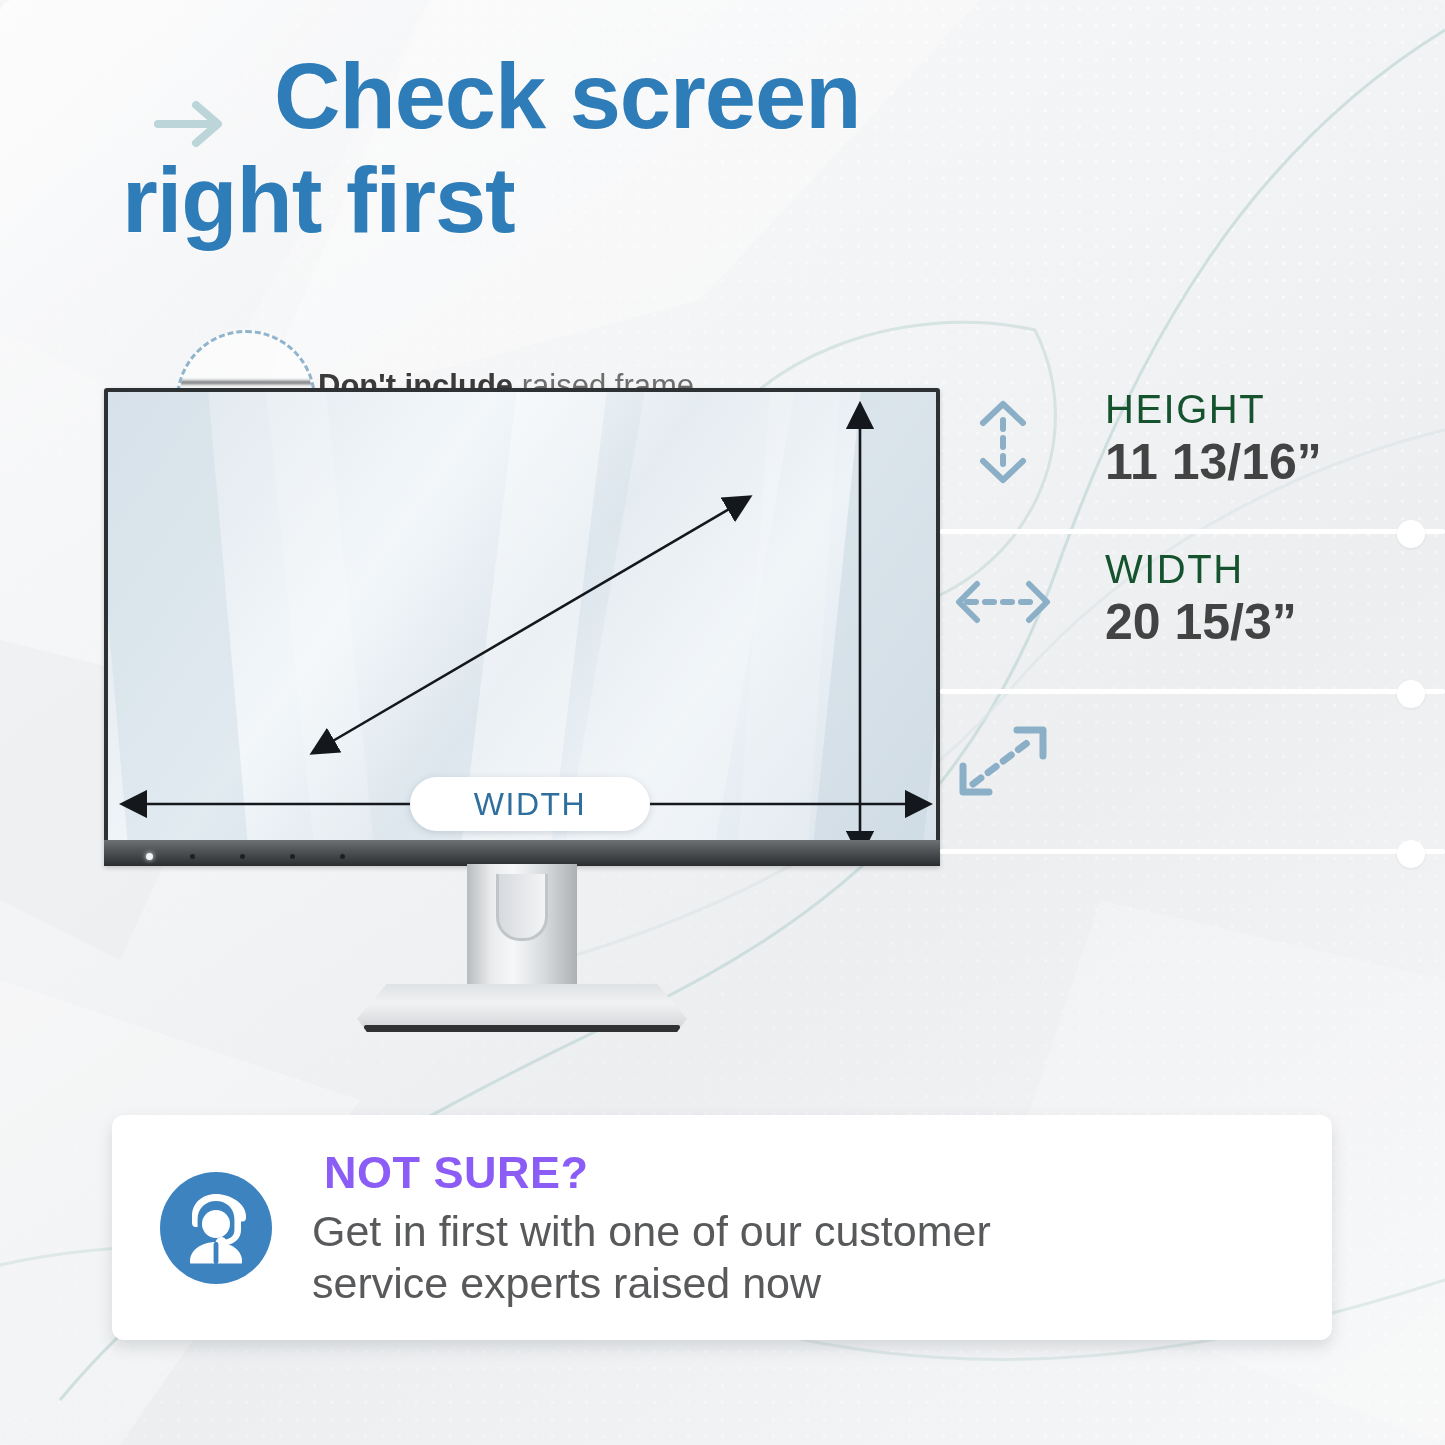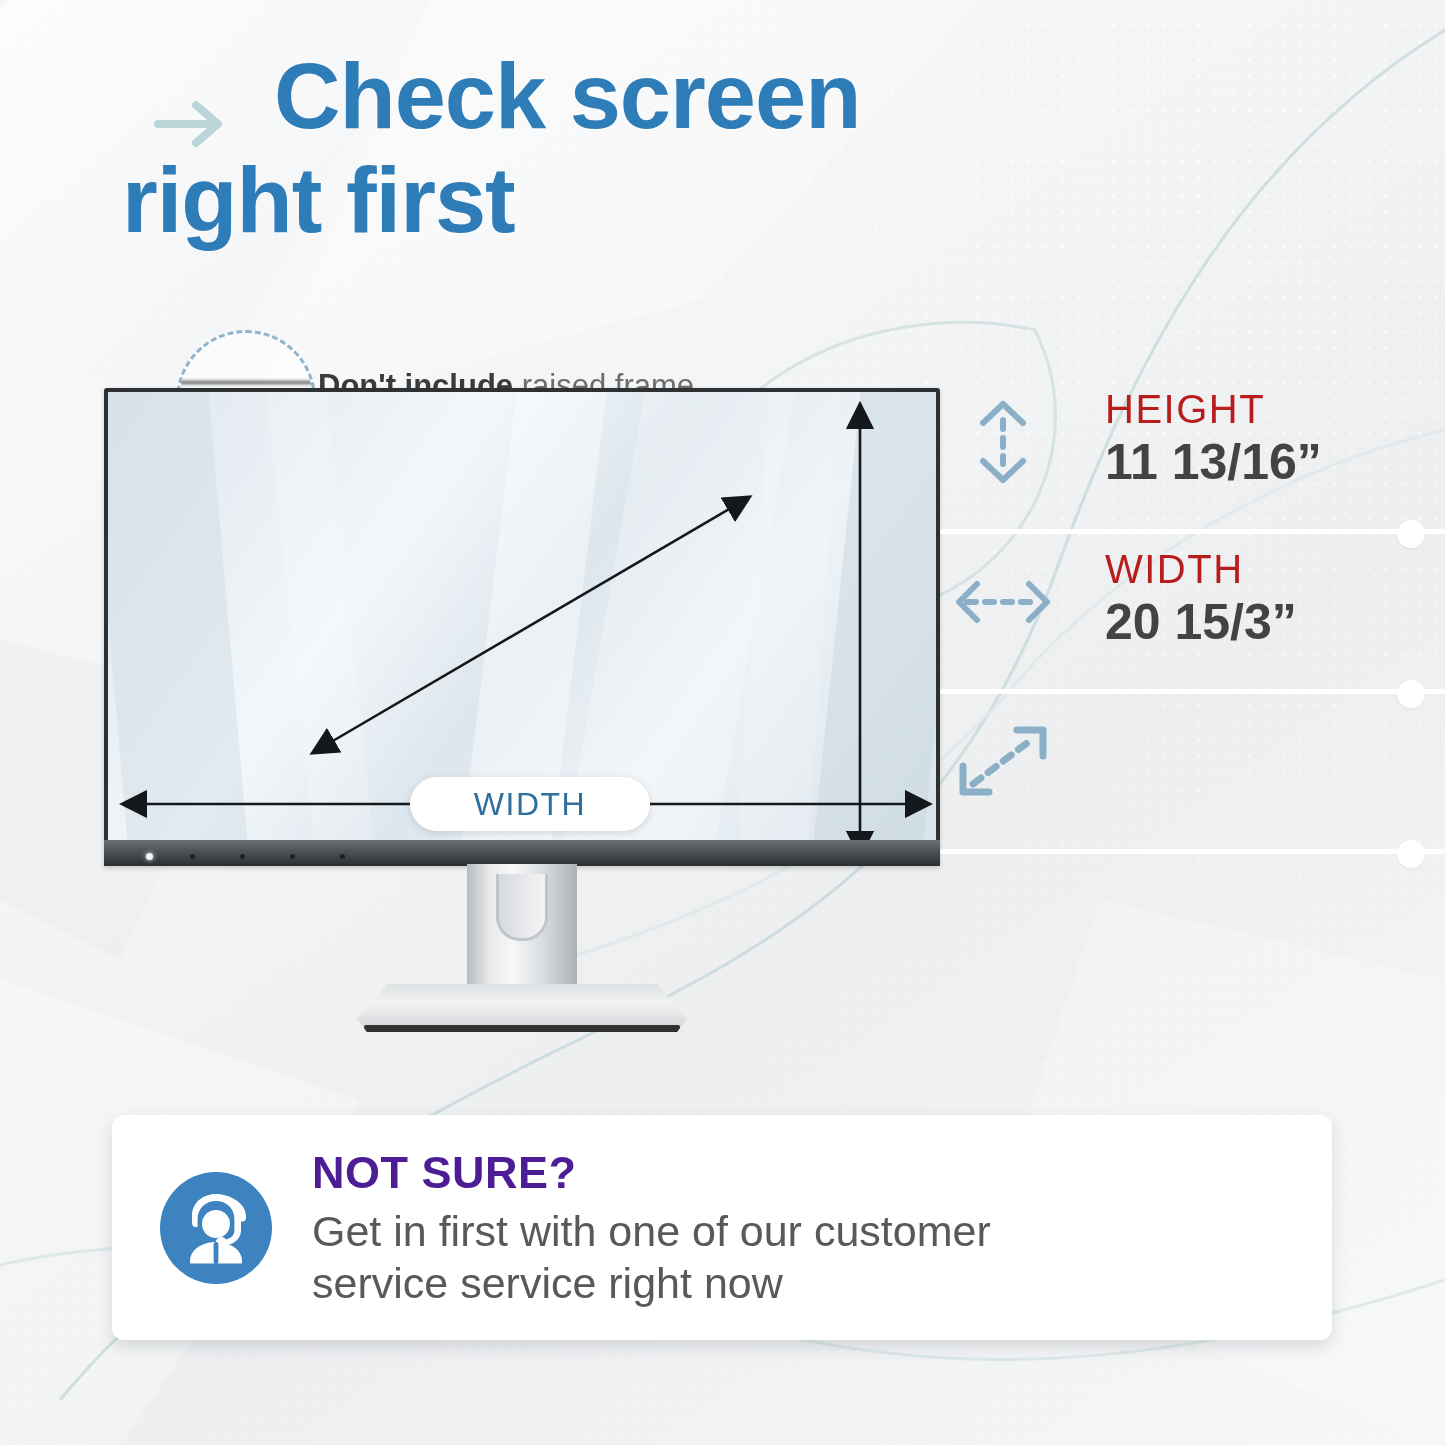--- a/index.html
+++ b/index.html
@@ -109,21 +109,21 @@
     box-shadow:0 2px 7px rgba(80,100,120,.22);
   }
   .pill-width{left:302px;top:385px;width:240px;height:54px;}
 
   
   .specs{position:absolute;left:955px;top:380px;width:490px;}
   .spec-row{position:relative;height:160px;}
   .spec-icon{position:absolute;left:0px;top:18px;width:96px;height:88px;}
   .spec-text{position:absolute;left:150px;top:6px;}
   .spec-label{
-    font-size:40px;color:#b91c1c;letter-spacing:1.5px;line-height:46px;
+    font-size:40px;color:#14532d;letter-spacing:1.5px;line-height:46px;
     font-family:"Liberation Sans",sans-serif;font-weight:normal;
   }
   .spec-value{
     font-size:50px;color:#434343;font-weight:bold;letter-spacing:0px;line-height:60px;
   }
   .spec-sep{
     position:absolute;left:-15px;right:0;bottom:6px;height:5px;background:#ffffff;border-radius:3px;
   }
   .spec-dot{
     position:absolute;right:20px;bottom:-8px;width:28px;height:28px;border-radius:50%;
@@ -136,21 +136,21 @@
     background:#ffffff;border-radius:12px;
     box-shadow:0 7px 16px rgba(60,70,80,.16);
     display:flex;align-items:center;
   }
   .card-icon{
     margin-left:48px;width:112px;height:112px;border-radius:50%;
     background:#3c83c0;flex:0 0 auto;position:relative;
   }
   .card-body{margin-left:40px;}
   .card-title{
-    color:#4c1d95;font-size:45px;font-weight:bold;letter-spacing:.5px;margin:0 0 6px 0;
+    color:#8b5cf6;font-size:45px;font-weight:bold;letter-spacing:.5px;margin:0 0 6px 12px;
   }
   .card-text{
     color:#58595b;font-size:43px;line-height:52px;margin:0;font-weight:normal;
   }
   .card-text .l{display:block;}
 </style>
 </head>
 <body>
 
 <div class="stage">
@@ -310,18 +310,18 @@
         </g>
         <g fill="#3c83c0">
           <rect x="53.6" y="70" width="4.8" height="22" rx="2"></rect>
         </g>
       </svg>
     </div>
     <div class="card-body">
       <div class="card-title">NOT SURE?</div>
       <p class="card-text">
         <span class="l">Get in first with one of our customer</span>
-        <span class="l">service service right now</span>
+        <span class="l">service experts raised now</span>
       </p>
     </div>
   </div>
 
 </div>
 
 </body></html>

